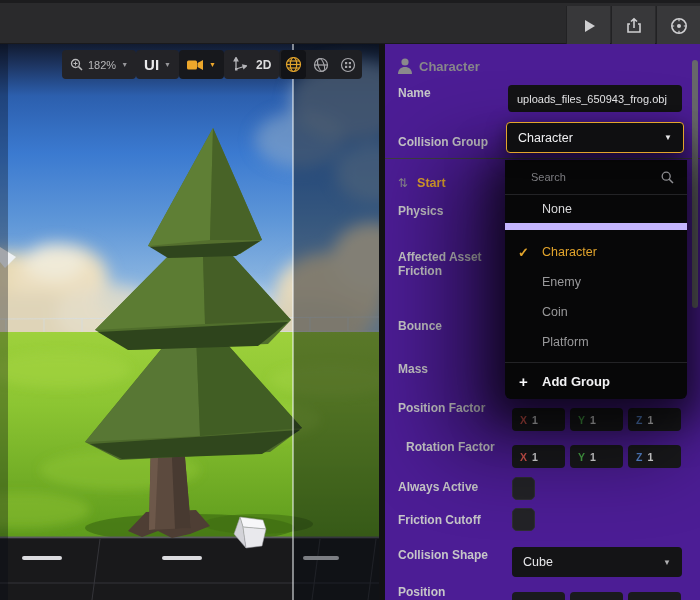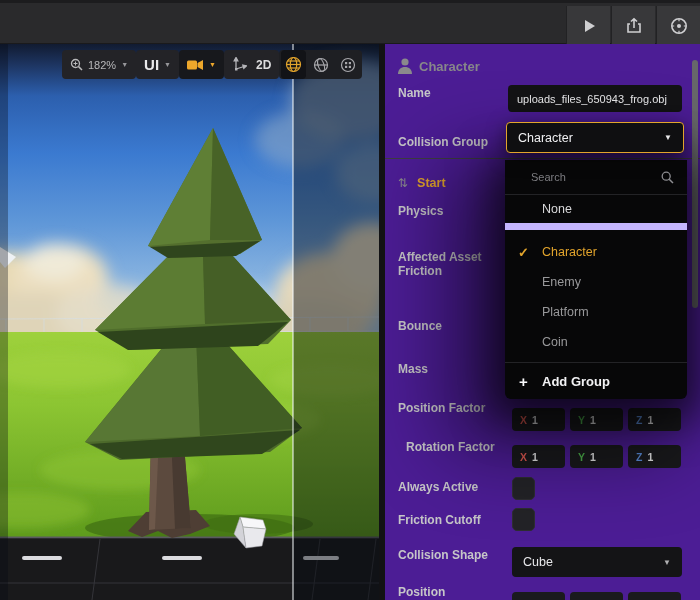--- a/index.html
+++ b/index.html
@@ -400,24 +400,24 @@
     <div class="dd-none">None</div>
     <div class="dd-items">
       <div class="dd-item sel">
         <span class="check">✓</span>
         <span>Character</span>
       </div>
       <div class="dd-item">
         <span>Enemy</span>
       </div>
       <div class="dd-item">
+        <span>Coin</span>
+      </div>
+      <div class="dd-item">
         <span>Platform</span>
-      </div>
-      <div class="dd-item">
-        <span>Coin</span>
       </div>
     </div>
     <div class="dd-add">
       <span class="plus">+</span>
       <span>Add Group</span>
     </div>
   </div>
 </div>
 
 </body></html>

